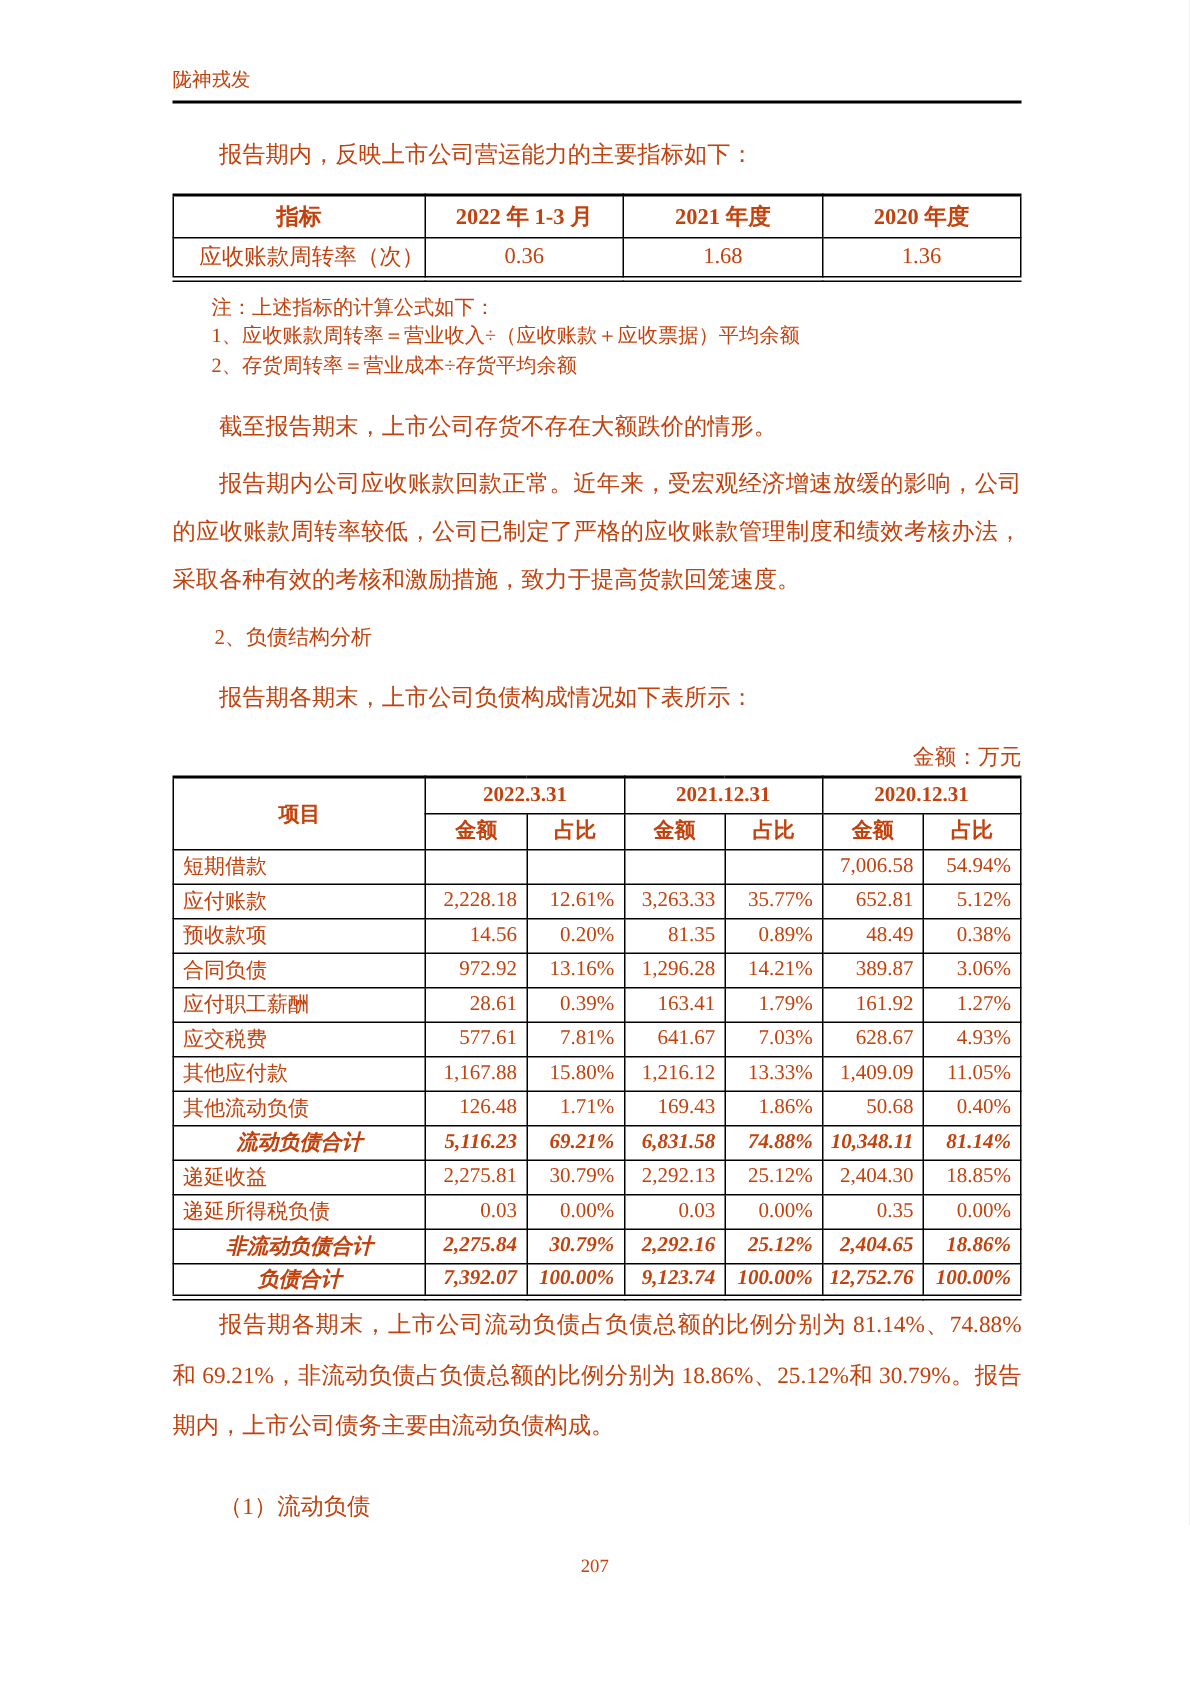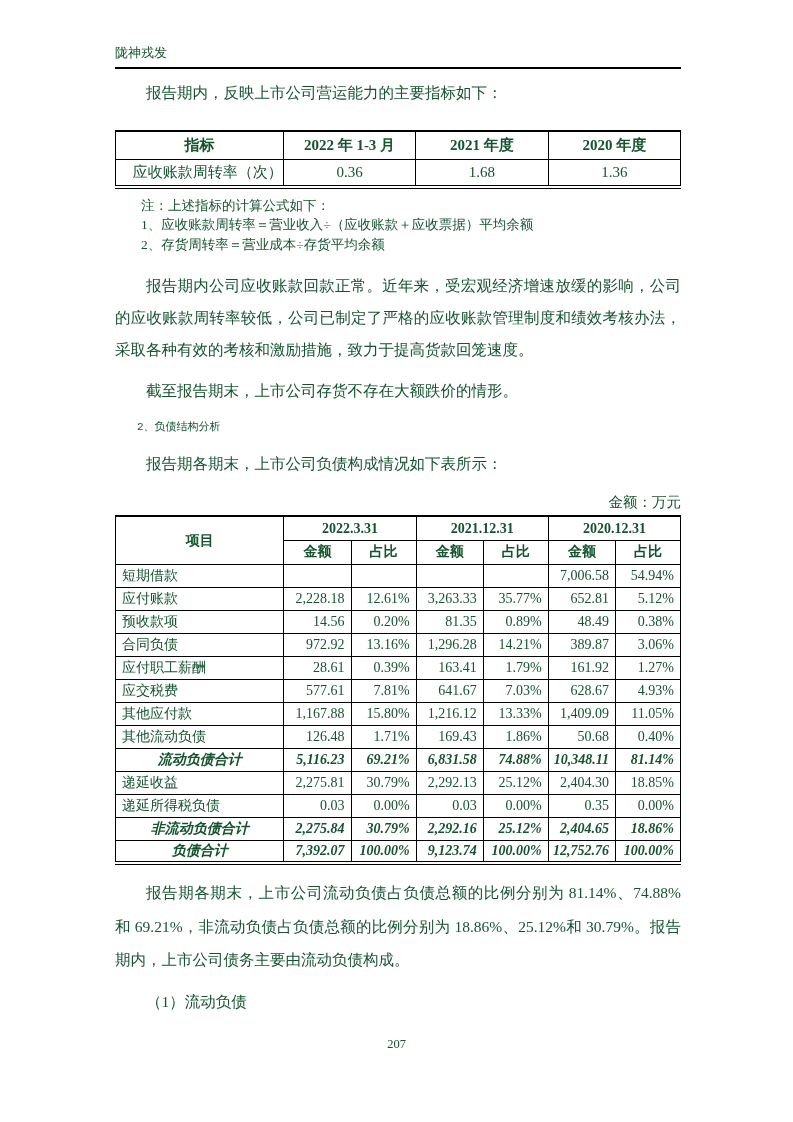--- a/index.html
+++ b/index.html
@@ -3,52 +3,52 @@
 <meta charset="utf-8">
 <style>
   * { margin:0; padding:0; box-sizing:border-box; }
   html,body { background:#e8e8e8; }
   .page {
     position:relative;
     width:793px; height:1122px;
     margin:0 auto;
     background:#ffffff;
     font-family:"Liberation Serif","DejaVu Serif",serif;
-    color:#14532d;
+    color:#c2410c;
     overflow:hidden;
   }
   .content { position:absolute; left:115px; top:44px; width:566px; }
 
   
   .doc-header {
     display:flex; justify-content:space-between; align-items:flex-end;
     font-size:13px; padding-bottom:5px;
     border-bottom:2.5px solid #000;
   }
 
   
   .para { font-size:15.5px; line-height:2.05; text-align:justify; text-indent:2em; }
-  .p-intro       { margin-top:8px; }
+  .p-intro       { margin-top:19px; }
   .p-receivables { margin-top:6px; }
   .p-inventory   { margin-top:9px; }
   .p-liab-intro  { margin-top:10px; }
-  .p-summary     { margin-top:11px; line-height:2.15; }
-  .heading { font-size:11px; margin-top:9px; padding-left:2em; line-height:2.0;font-family:Liberation Mono, monospace; }
-  .subheading { font-size:15.5px; margin-top:10px; padding-left:2em; line-height:2.0;font-family:Liberation Serif, serif; }
+  .p-summary     { line-height:2.15; }
+  .heading { font-size:14px; margin-top:9px; padding-left:2em; line-height:2.0; }
+  .subheading { font-size:15.5px; margin-top:22px; padding-left:2em; line-height:2.0;font-family:Liberation Serif, serif; }
 
   
   .notes { margin:7px 0 16px 26px; font-size:13.5px; line-height:1.45; }
 
   
   table { width:100%; border-collapse:collapse; table-layout:fixed;
           border-top:2.5px solid #000; border-bottom:4px double #000; }
   td, th { border:1px solid #000; overflow:hidden; white-space:nowrap; }
   th { font-weight:bold; text-align:center; }
 
-  .t1 { margin-top:21px; font-size:15px; }
+  .t1 { margin-top:9px; font-size:15px; }
   .t1 th { height:29px; }
   .t1 td { height:27px; }
   .t1 td.lbl { text-align:right; padding-left:7px; }
   .t1 td.val { text-align:center; }
 
   .unit-label { text-align:right; font-size:14.5px; margin:14px 0 3px; }
 
   .t2 { font-size:14px; }
   .t2 th { height:24px; }
   .t2 td { height:23px; }
@@ -97,23 +97,23 @@
           </tr>
         </tbody>
     </table>
 
     <div class="notes">
       <div>注：上述指标的计算公式如下：</div>
       <div>1、应收账款周转率＝营业收入÷（应收账款＋应收票据）平均余额</div>
       <div>2、存货周转率＝营业成本÷存货平均余额</div>
     </div>
 
+    <p class="para p-inventory">截至报告期末，上市公司存货不存在大额跌价的情形。</p>
+
     <p class="para p-receivables">报告期内公司应收账款回款正常。近年来，受宏观经济增速放缓的影响，公司的应收账款周转率较低，公司已制定了严格的应收账款管理制度和绩效考核办法，采取各种有效的考核和激励措施，致力于提高货款回笼速度。</p>
-
-    <p class="para p-inventory">截至报告期末，上市公司存货不存在大额跌价的情形。</p>
 
     <div class="heading">2、负债结构分析</div>
 
     <p class="para p-liab-intro">报告期各期末，上市公司负债构成情况如下表所示：</p>
 
     <div class="unit-label">金额：万元</div>
 
     <table class="t2">
       <colgroup>
         <col style="width:29.8%">

